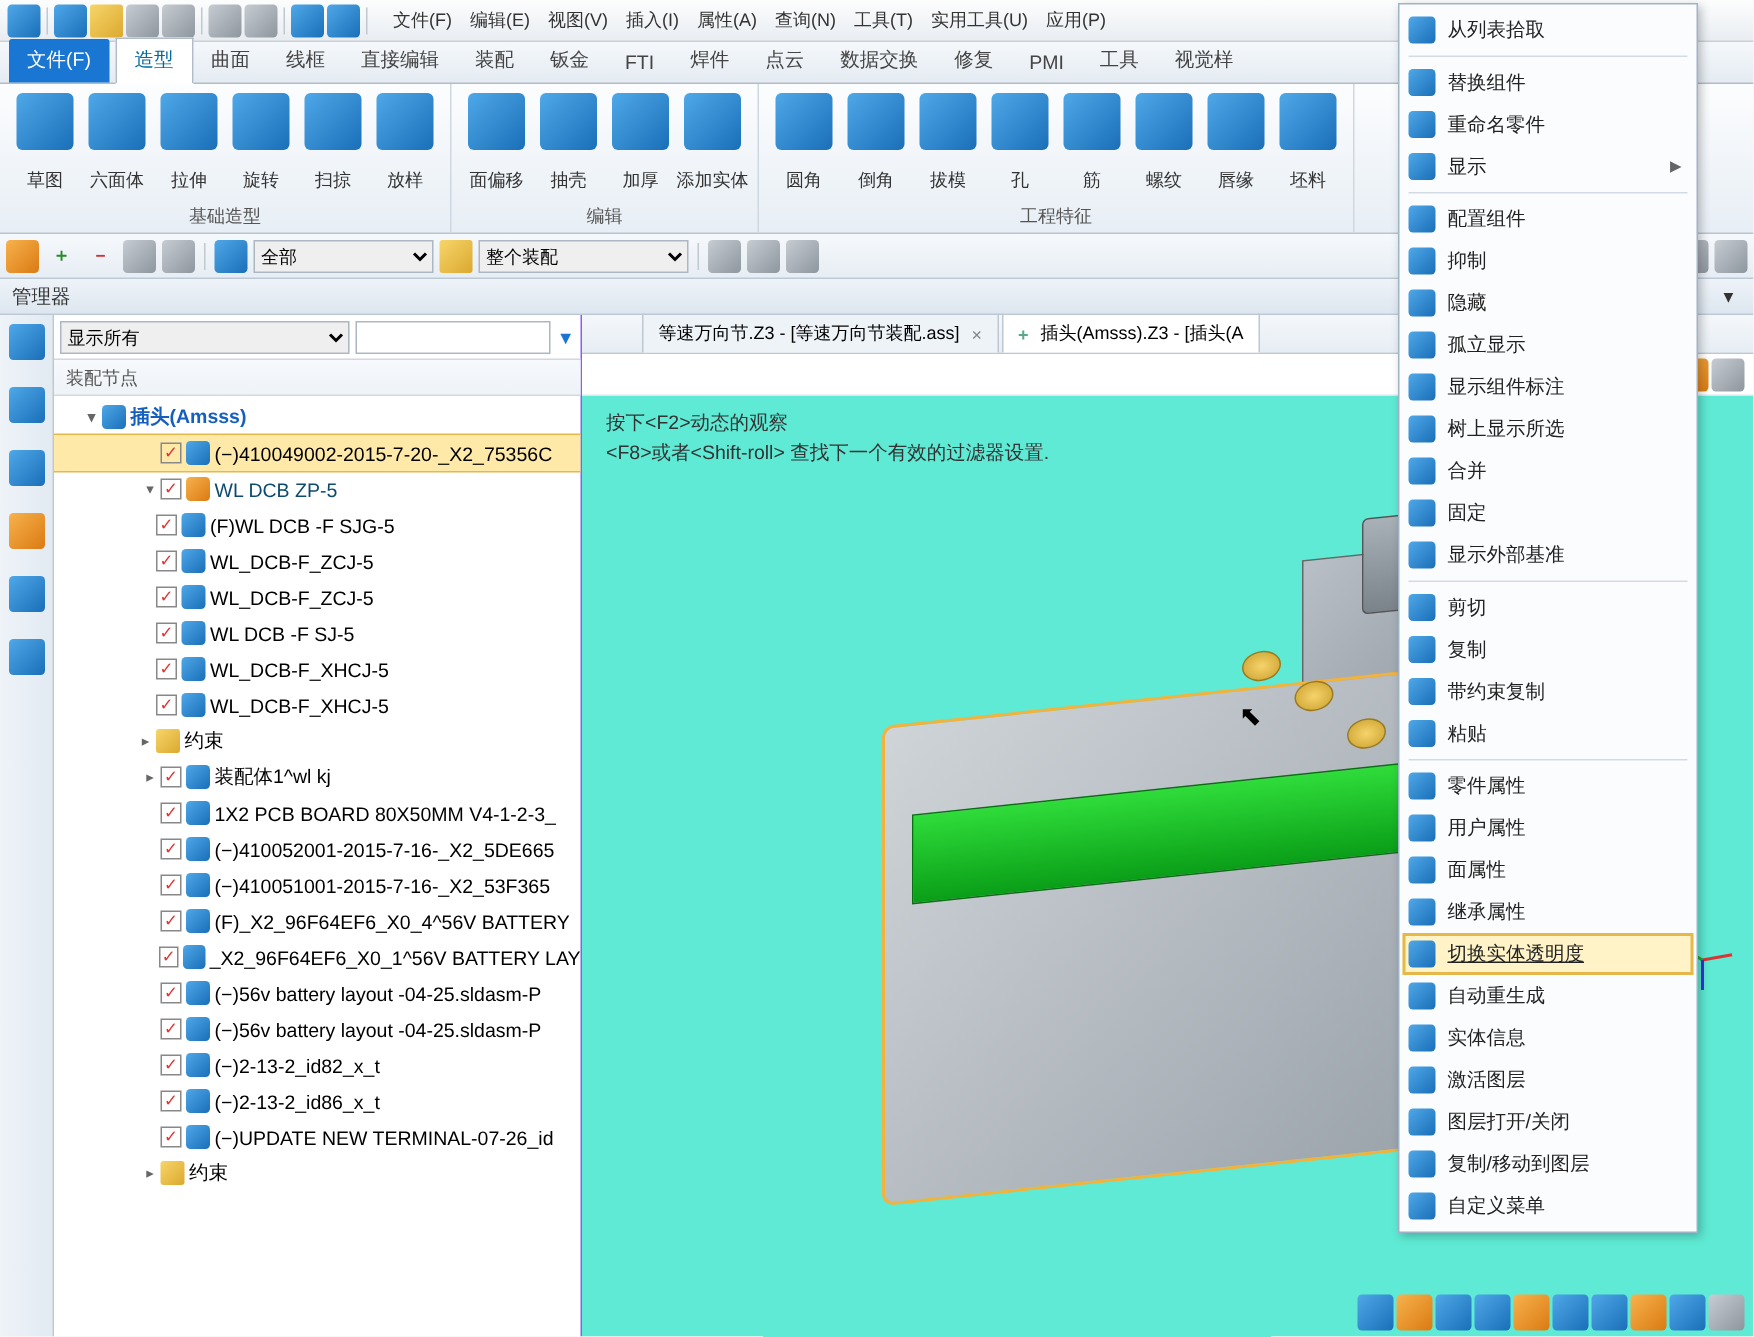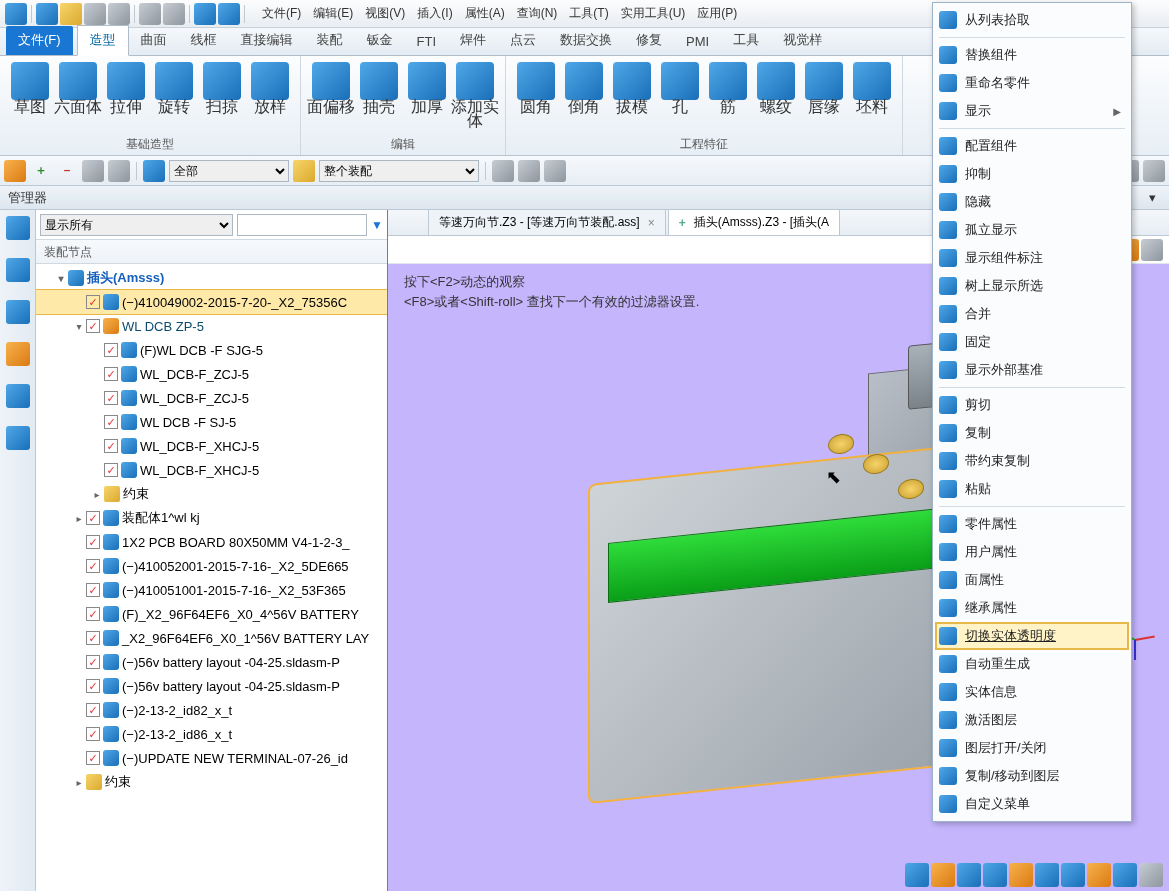--- a/index.html
+++ b/index.html
@@ -20,21 +20,21 @@
 .ribbon-tabs .tab.file { background:#1976d2; color:#fff; border-radius:2px 2px 0 0; margin-right:4px; }
 .ribbon-tabs .tab.active { background:#fff; border:1px solid #b0bcc8; border-bottom:1px solid #fff; margin-bottom:-1px; color:#0369a1; }
 
 
 .ribbon { height:100px; background:linear-gradient(#fcfdfe,#e7eef5); border-bottom:1px solid #b8c4d0; display:flex; }
 .rgroup { border-right:1px solid #cfd8e0; padding:4px 6px 2px; display:flex; flex-direction:column; }
 .rgroup .btns { display:flex; flex:1; }
 .rgroup .lbl { text-align:center; font-size:12px; color:#555; padding-top:2px; }
 .rbtn { width:48px; display:flex; flex-direction:column; align-items:center; justify-content:flex-start; padding-top:2px; }
 .rbtn .ic { width:38px; height:38px; border-radius:4px; }
-.rbtn .tx { font-size:16px; color:#333; margin-top:0; text-align:center; line-height:14px; }
+.rbtn .tx { font-size:12px; color:#333; margin-top:13px; text-align:center; line-height:14px; }
 
 
 .subbar { height:30px; background:linear-gradient(#f6f9fc,#e6edf4); border-bottom:1px solid #bcc8d4; display:flex; align-items:center; padding:0 4px; gap:4px; }
 .subbar select { height:22px; font-size:12px; border:1px solid #abb8c4; }
 .subbar .ico { width:22px; height:22px; display:flex; align-items:center; justify-content:center; }
 .subbar .sep { width:1px; height:18px; background:#c0c8d0; margin:0 2px; }
 
 
 .mgr-head { height:24px; background:linear-gradient(#eef3f8,#dde6ef); border-bottom:1px solid #bcc8d4; padding:3px 8px; color:#333; font-size:13px; position:relative; }
 .mgr-head .tog { position:absolute; right:4px; top:4px; width:16px; height:16px; }
@@ -50,34 +50,34 @@
 .tree-ctrl input { width:130px; height:22px; border:1px solid #abb8c4; }
 .tree-hdr { height:24px; background:linear-gradient(#f7f9fc,#eef3f8); border-bottom:1px solid #d0d8e0; padding:4px 8px; font-size:12px; color:#555; }
 .tree-body { flex:1; overflow:auto; padding:2px 0; }
 .node { display:flex; align-items:center; height:24px; padding-left:4px; white-space:nowrap; font-size:13px; }
 .node .tw { width:14px; text-align:center; color:#666; font-size:10px; }
 .node .cb { width:14px; height:14px; border:1px solid #888; margin-right:3px; display:flex; align-items:center; justify-content:center; }
 .node .cb.ck::after { content:"✓"; color:#d33; font-size:11px; line-height:1; }
 .node .ic { width:16px; height:16px; margin-right:3px; }
 .node.sel { background:#ffe9a8; outline:1px solid #e6b84a; }
 .node.root { color:#1560bd; font-weight:bold; }
-.ind1{padding-left:18px}.ind2{padding-left:36px}.ind3{padding-left:54px}
+.ind1{padding-left:18px}.ind2{padding-left:57px}.ind3{padding-left:54px}
 
 
 .canvas-wrap { flex:1; display:flex; flex-direction:column; position:relative; background:#fff; }
 .doctabs { height:26px; background:linear-gradient(#f4f7fa,#e6edf4); border-bottom:1px solid #bcc8d4; display:flex; align-items:flex-end; padding-left:40px; }
 .doctabs .dtab { padding:4px 10px; border:1px solid #bcc8d4; border-bottom:none; margin-right:2px; background:#eef3f8; font-size:12px; display:flex; align-items:center; gap:4px; }
 .doctabs .dtab.active { background:#fff; }
 .doctabs .dtab .x { color:#888; margin-left:4px; }
 .doctabs .plus { color:#5a8; font-weight:bold; margin-right:4px; }
 
 .view-tb { height:28px; border-bottom:1px solid #e0e6ec; display:flex; align-items:center; justify-content:flex-end; padding-right:6px; gap:2px; }
 .view-tb .ico { width:22px; height:22px; }
 
-.canvas { flex:1; position:relative; background:#c4b5fd; overflow:hidden; }
+.canvas { flex:1; position:relative; background:#5eead4; overflow:hidden; }
 .hint { position:absolute; left:16px; top:8px; font-size:13px; color:#333; line-height:20px; }
 .model { position:absolute; left:80px; top:60px; width:560px; height:520px; }
 
 
 .btmstrip { position:absolute; right:6px; bottom:4px; display:flex; gap:2px; }
 .btmstrip .ic { width:24px; height:24px; }
 
 
 .ctx { position:absolute; left:932px; top:2px; width:200px; background:#fafcfe; border:1px solid #9fb3c8; box-shadow:2px 2px 6px rgba(0,0,0,.25); padding:3px 2px; z-index:50; }
 .ctx .row { display:flex; align-items:center; height:28px; padding:0 8px 0 4px; gap:8px; font-size:13px; color:#222; }
@@ -250,21 +250,21 @@
 <div class="subbar">
   <span class="ico cube-orange"></span>
   <span class="ico" style="color:#2a8a2a;font-weight:bold">＋</span>
   <span class="ico" style="color:#c33;font-weight:bold">－</span>
   <span class="ico cube-grey"></span>
   <span class="ico cube-grey"></span>
   <span class="sep"></span>
   <span class="ico cube-blue"></span>
   <select style="width:120px"><option>全部</option></select>
   <span class="ico folder"></span>
-  <select style="width:160px"><option>整个装配</option></select>
+  <select style="width:140px"><option>整个装配</option></select>
   <span class="sep"></span>
   <span class="ico cube-grey"></span>
   <span class="ico cube-grey"></span>
   <span class="ico cube-grey"></span>
   <div style="flex:1"></div>
   <span class="ico cube-grey"></span>
   <span class="ico cube-grey"></span>
   <span class="ico cube-grey"></span>
   <span class="ico cube-grey"></span>
 </div>

